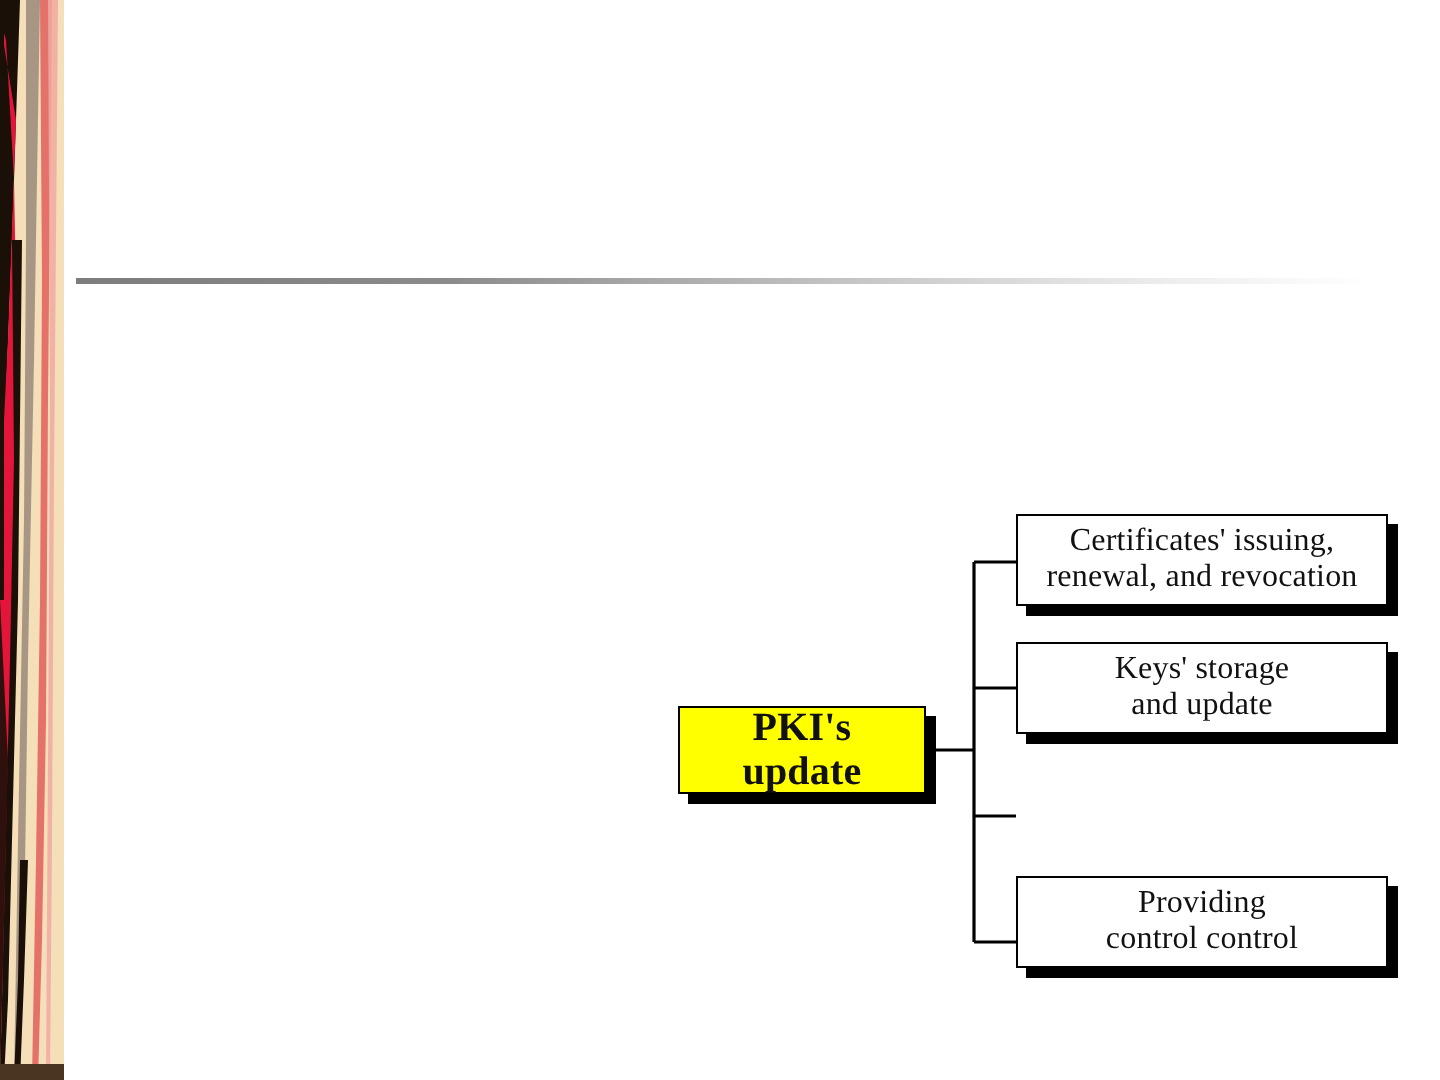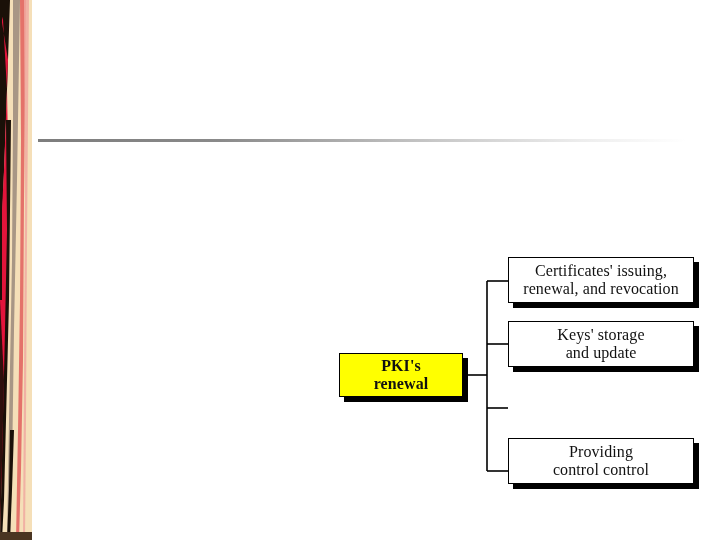--- a/index.html
+++ b/index.html
@@ -69,21 +69,21 @@
   }
   .node .node-text { display: block; padding: 0 6px; }
 
   #node-center {
     left: 339px;
     top: 353px;
     width: 124px;
     height: 44px;
     background: #ffff00;
     font-weight: bold;
-    font-size: 16px;
+    font-size: 20px;
   }
 
   #node-cert     { left: 508px; top: 257px; width: 186px; height: 46px; }
   #node-keys     { left: 508px; top: 321px; width: 186px; height: 46px; }
   #node-services { left: 508px; top: 385px; width: 186px; height: 46px; }
   #node-access   { left: 508px; top: 438px; width: 186px; height: 46px; }
 
   
   #connectors {
     position: absolute;
@@ -130,21 +130,21 @@
 
       <line x1="487" y1="281" x2="508" y2="281" stroke="#000000" stroke-width="1.6"></line>
       <line x1="487" y1="344" x2="508" y2="344" stroke="#000000" stroke-width="1.6"></line>
       <line x1="487" y1="408" x2="508" y2="408" stroke="#000000" stroke-width="1.6"></line>
       <line x1="487" y1="471" x2="508" y2="471" stroke="#000000" stroke-width="1.6"></line>
     </svg>
 
     <div class="node" id="node-center">
       <span class="node-text">
         <span>PKI's</span><br>
-        <span>renewal</span>
+        <span>update</span>
       </span>
     </div>
 
     <div class="node" id="node-cert">
       <span class="node-text">
         <span>Certificates' issuing,</span><br>
         <span>renewal, and revocation</span>
       </span>
     </div>
 

